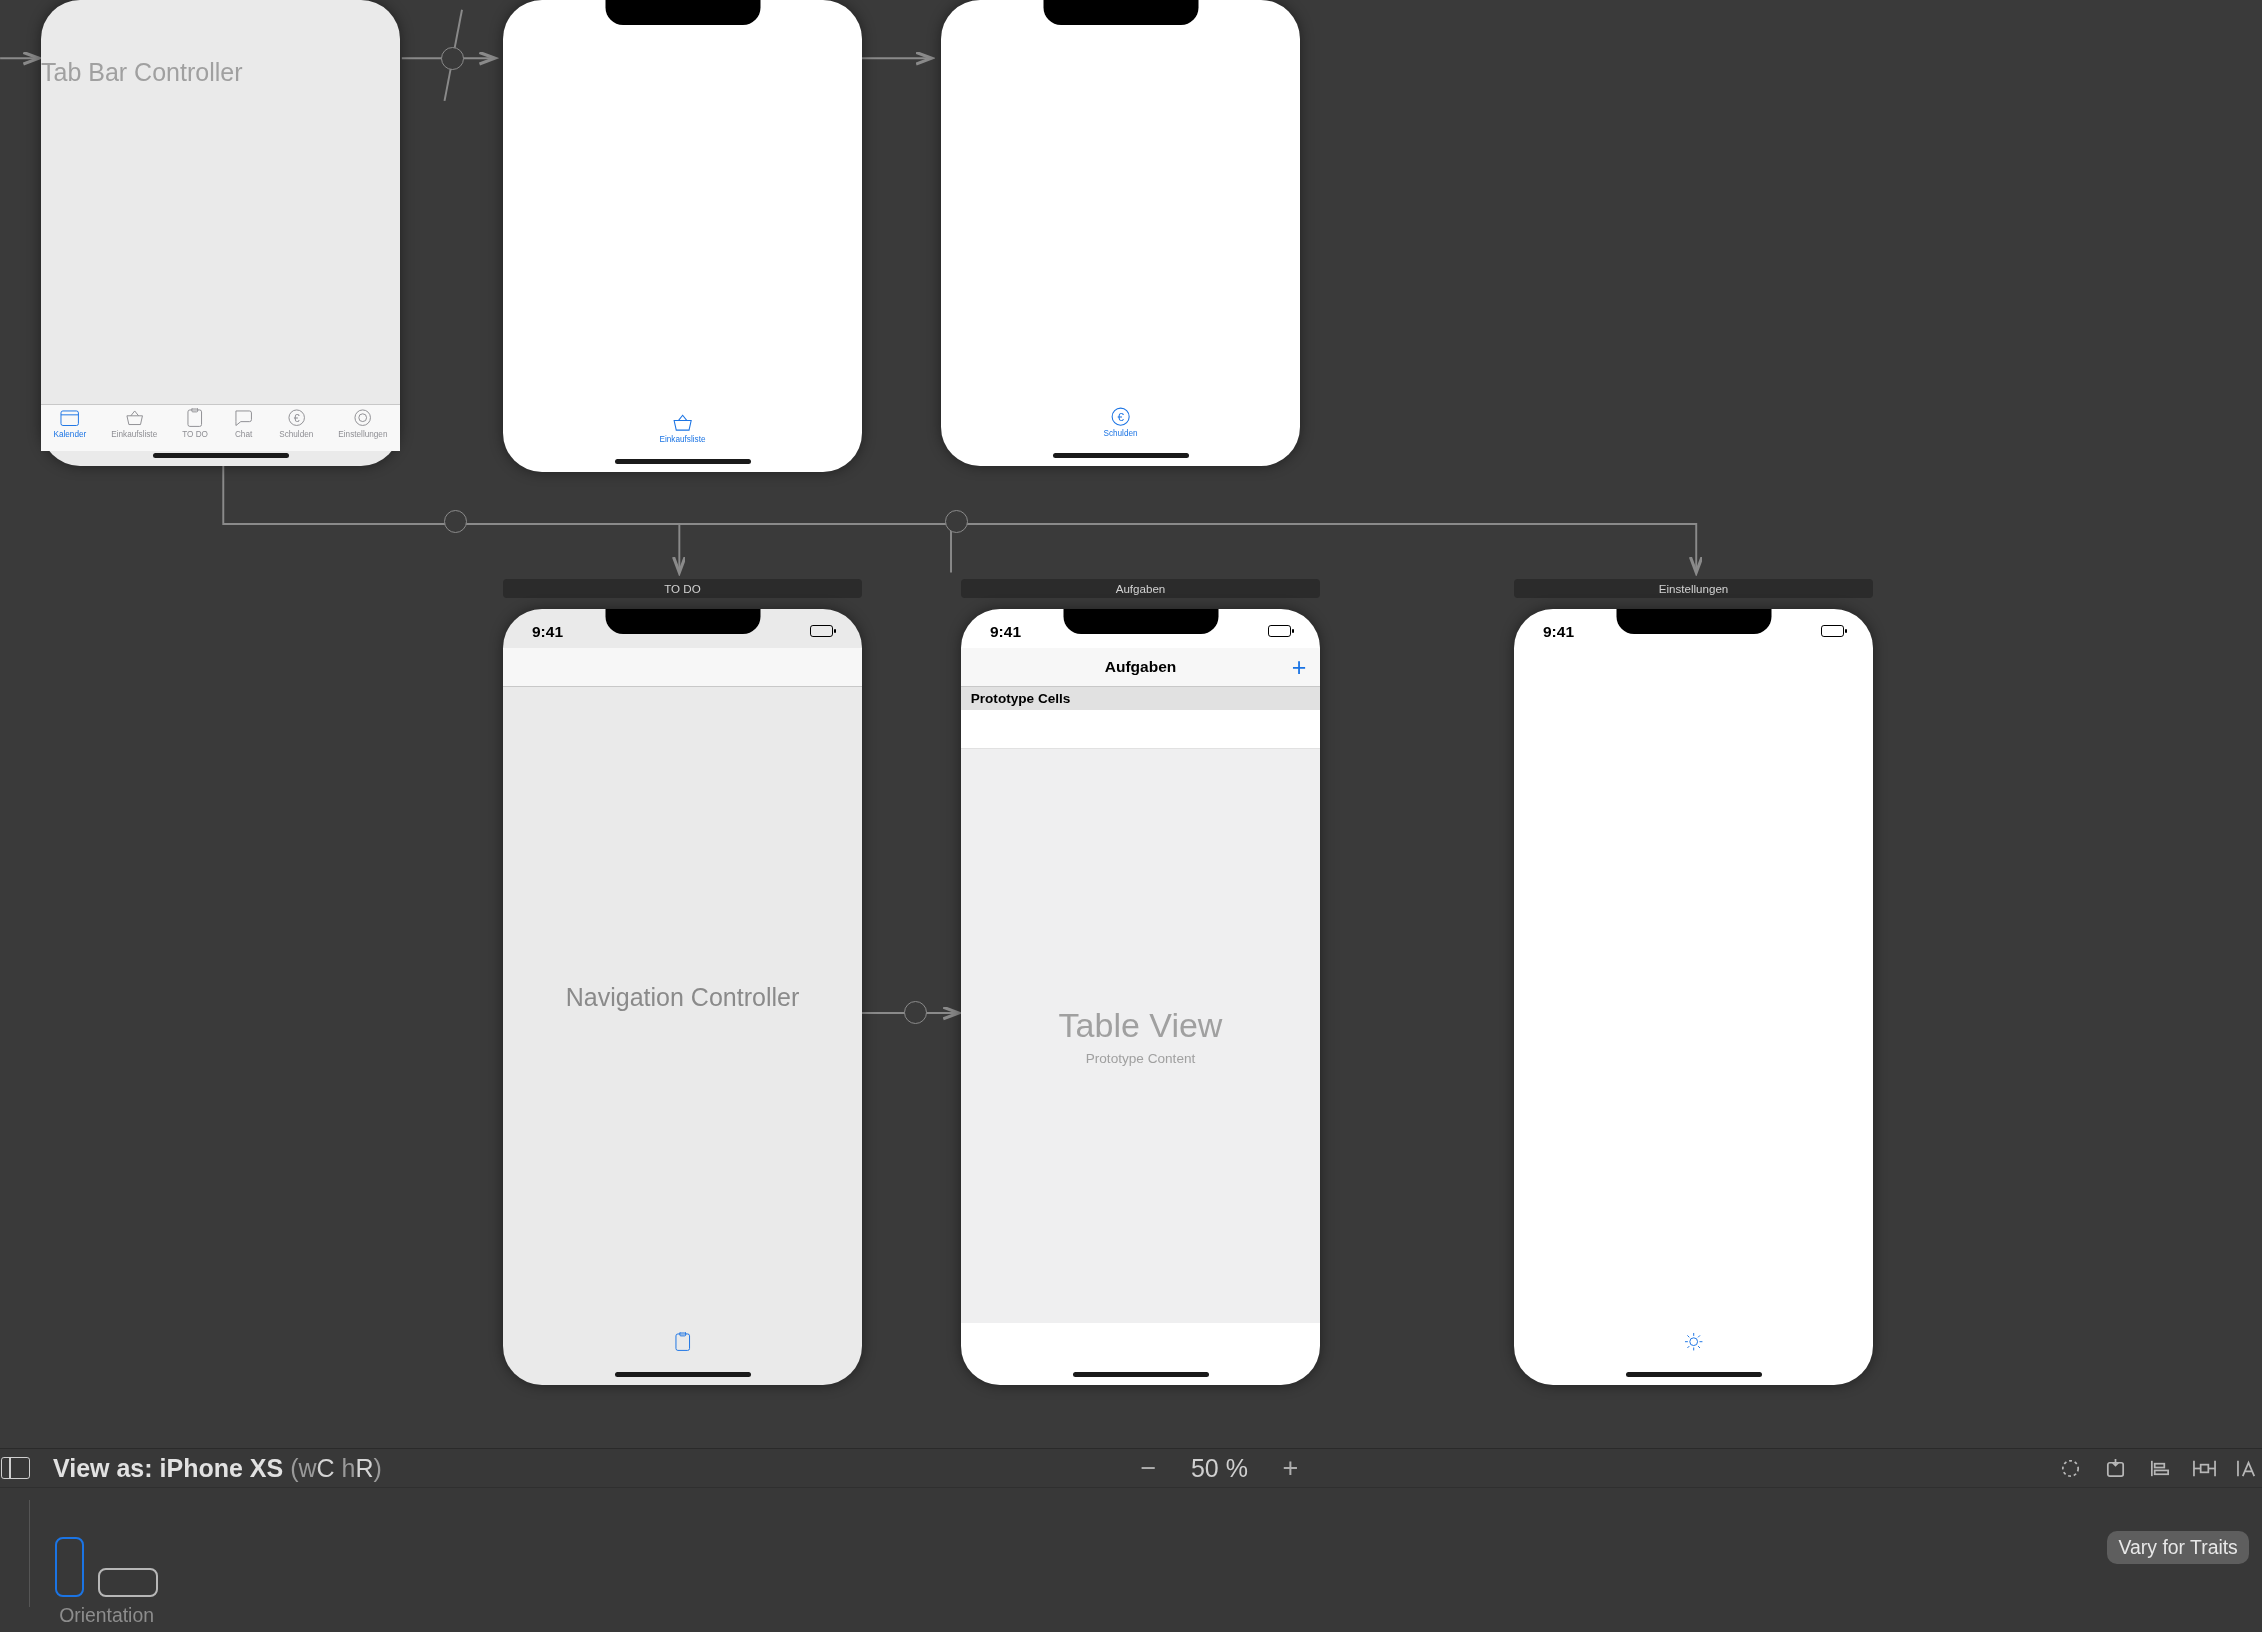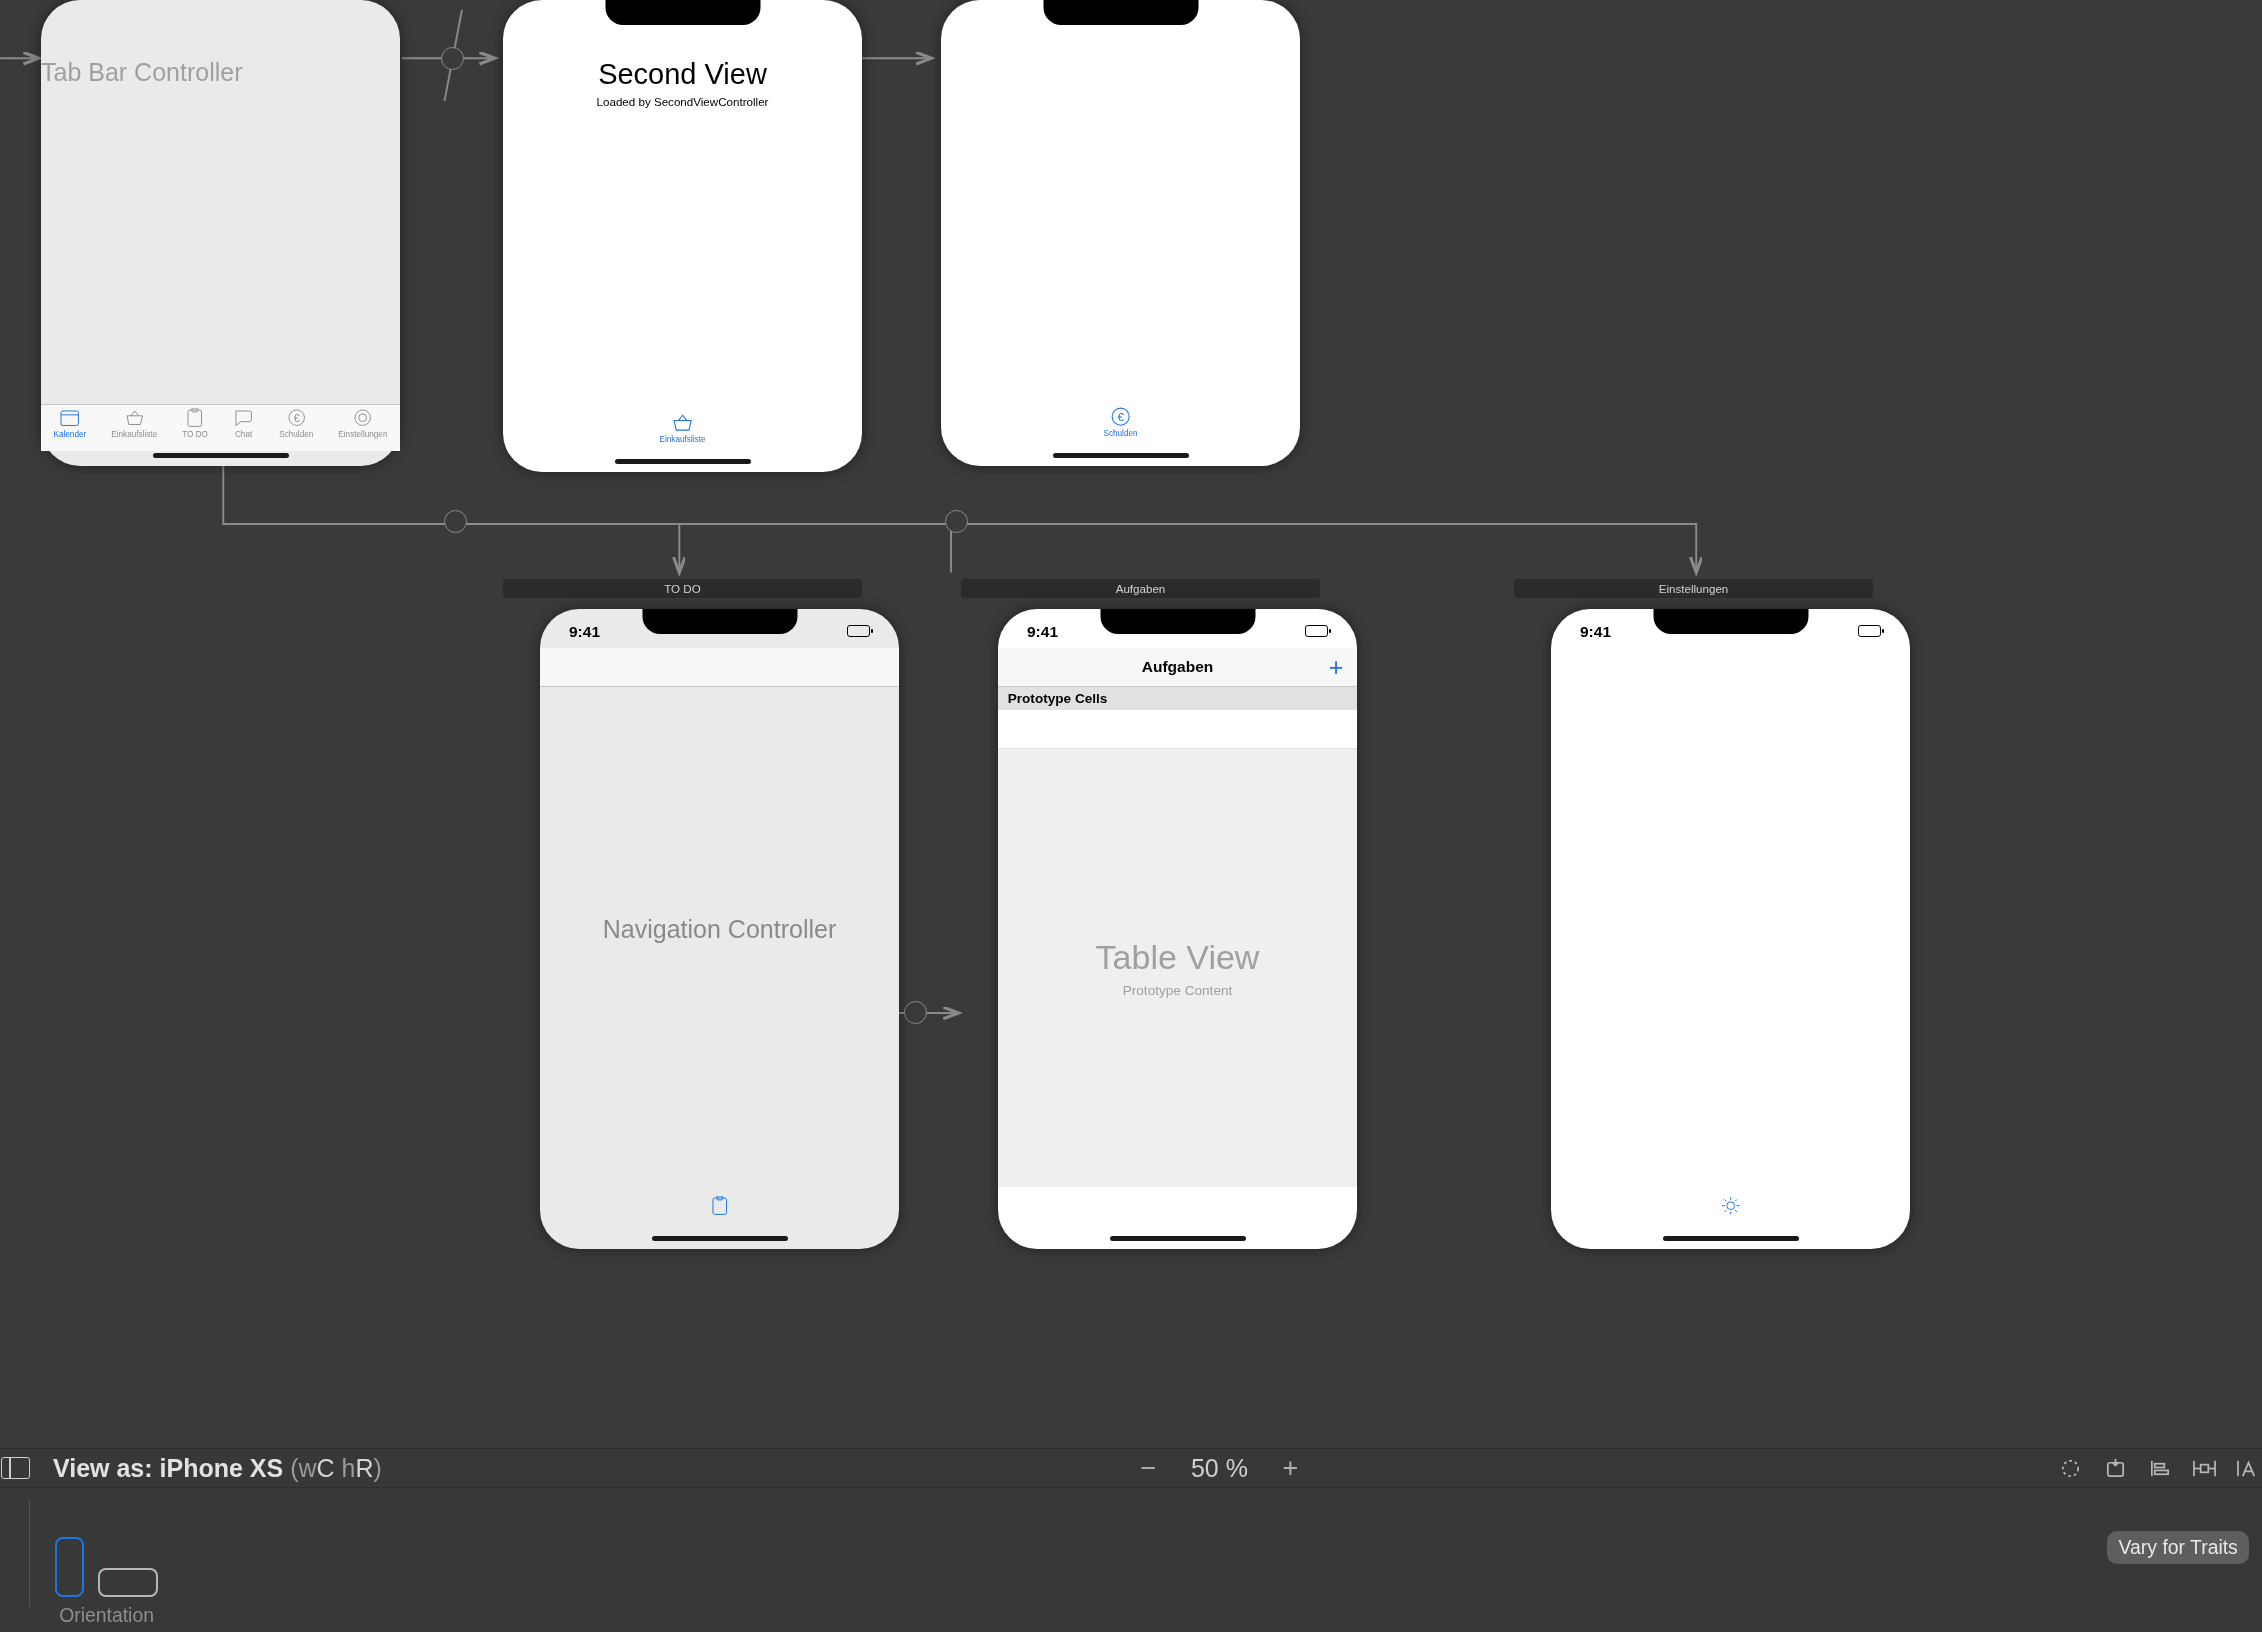--- a/index.html
+++ b/index.html
@@ -18,21 +18,21 @@
 
   
   .phone {
     position: absolute;
     width: 359px;
     height: 466px;
     border-radius: 39px;
     background: #fff;
     box-shadow: 0 0 13.6px rgba(0,0,0,0.45);
   }
-  .phone.tall { height: 640px; margin-left: 37px; }
+  .phone.tall { height: 776px; }
   .notch {
     position: absolute; top: 0; left: 50%; transform: translateX(-50%);
     width: 155px; height: 25px;
     background: #000; border-radius: 0 0 17.5px 17.5px;
   }
   .home-indicator {
     position: absolute; bottom: 7.8px; left: 50%; transform: translateX(-50%);
     width: 136px; height: 4.9px; background: #1a1a1a; border-radius: 3.9px;
   }
   .statusbar {
@@ -283,24 +283,20 @@
             </svg>
           </span>
         <span>Einstellungen</span>
       </div>
     </div>
     <div class="home-indicator"></div>
   </div>
 
   <div class="phone" style="left:503px; top:0; height:472px;">
     <div class="notch"></div>
-    <div style="position:absolute; top:58px; left:0; right:0; text-align:center;">
-      <div style="font-size:29px; font-weight:400; color:#000;">Second View</div>
-      <div style="font-size:11.6px; color:#000; margin-top:3.9px;">Loaded by SecondViewController</div>
-    </div>
     <div class="tabbar noborder">
       <div class="tab-item active">
         <span class="tab-icon">
             <svg width="21.3" height="19.4" viewBox="0 0 20 18">
               <path d="M2 7 h16 l-2 9 h-12 z M6 7 l4-5 l4 5" fill="none"></path>
             </svg>
           </span>
         <span>Einkaufsliste</span>
       </div>
     </div>

